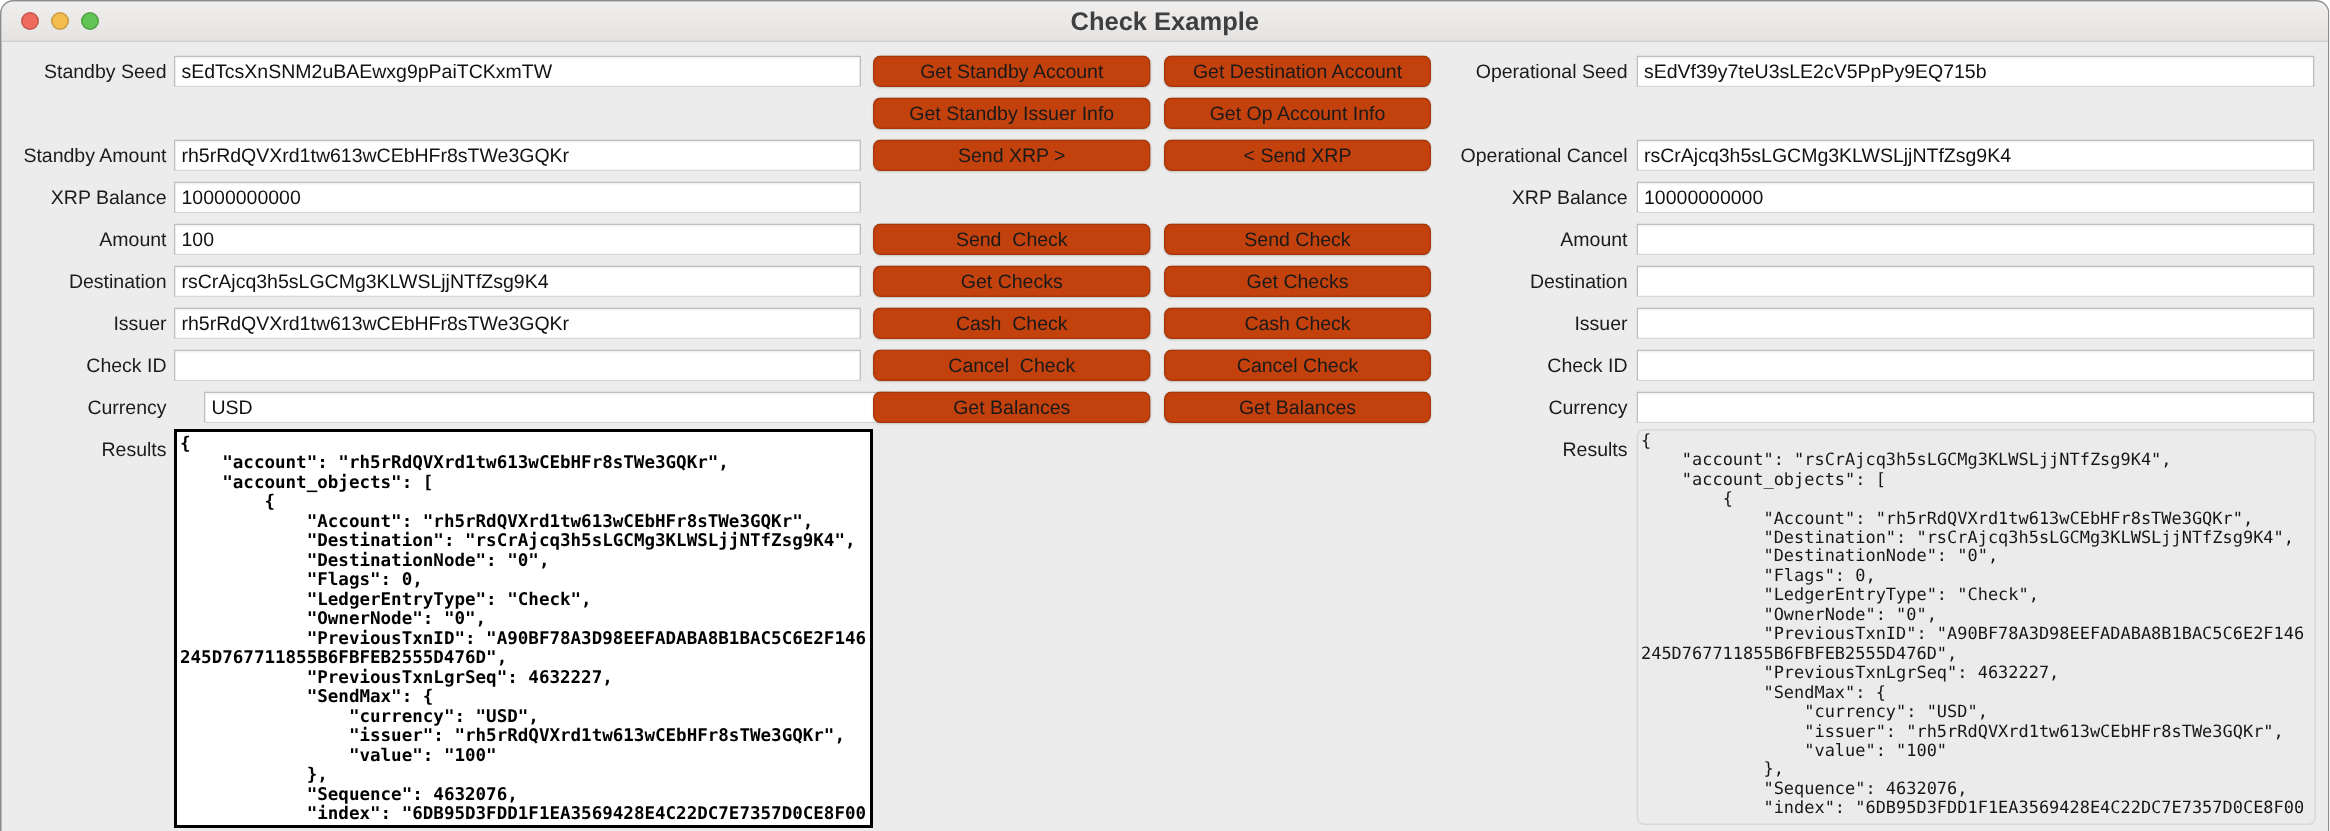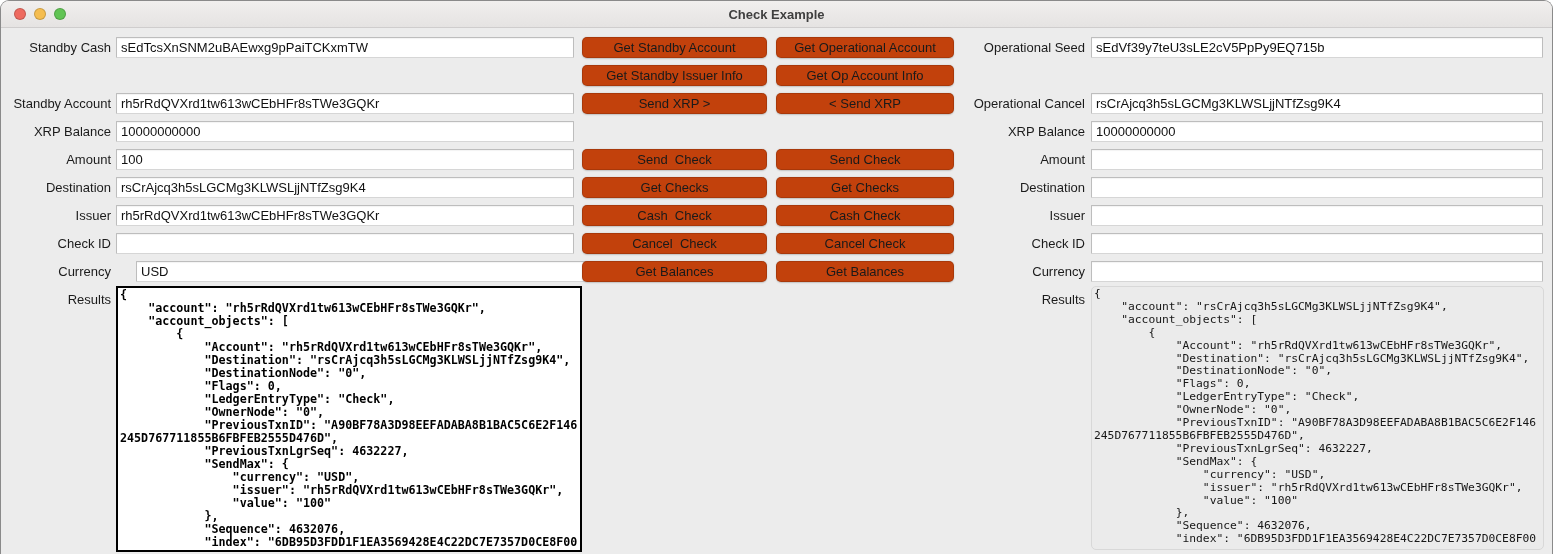--- a/index.html
+++ b/index.html
@@ -10,21 +10,21 @@
     border-radius:9px 9px 0 0;
     font-family:"Liberation Sans",sans-serif;
   }
   .titlebar{
     position:absolute;top:0;left:0;right:0;height:27px;
     background:linear-gradient(#f1efee,#e5e3e2);
     border-bottom:1px solid #cfcdcd;
   }
   .title{
     position:absolute;top:0;left:0;right:0;height:23px;line-height:27px;
-    text-align:center;font-size:13px;font-weight:bold;color:#3f3f3f;
+    text-align:center;font-size:17px;font-weight:bold;color:#3f3f3f;
   }
   .traffic{position:absolute;top:7px;left:13px;display:flex;gap:8px;}
   .dot{width:12px;height:12px;border-radius:50%;border:0.5px solid rgba(0,0,0,0.18);}
   .content{position:absolute;top:27px;left:0;right:0;bottom:0;}
   .flabel{
     position:absolute;height:21px;line-height:21px;font-size:13px;color:#1b1b1b;
     text-align:right;white-space:pre;
   }
   .l-label{left:0;width:110px;}
   .r-label{left:952px;width:132px;}
@@ -70,31 +70,31 @@
     <div class="traffic">
       <span class="dot" style="background:#ee6a5f"></span>
       <span class="dot" style="background:#f5bd4f"></span>
       <span class="dot" style="background:#61c454"></span>
     </div>
     <div class="title">Check Example</div>
   </div>
 
   <div class="content">
 
-    <label class="flabel l-label" style="top:9px">Standby Cash</label>
+    <label class="flabel l-label" style="top:9px">Standby Seed</label>
     <input class="entry l-entry" style="top: 9px;" value="sEdTcsXnSNM2uBAEwxg9pPaiTCKxmTW">
     <button class="btn c1" style="top:9px">Get Standby Account</button>
-    <button class="btn c2" style="top:9px">Get Operational Account</button>
+    <button class="btn c2" style="top:9px">Get Destination Account</button>
     <label class="flabel r-label" style="top:9px">Operational Seed</label>
     <input class="entry r-entry" style="top: 9px;" value="sEdVf39y7teU3sLE2cV5PpPy9EQ715b">
 
     <button class="btn c1" style="top:37px">Get Standby Issuer Info</button>
     <button class="btn c2" style="top:37px">Get Op Account Info</button>
 
-    <label class="flabel l-label" style="top:65px">Standby Account</label>
+    <label class="flabel l-label" style="top:65px">Standby Amount</label>
     <input class="entry l-entry" style="top: 65px;" value="rh5rRdQVXrd1tw613wCEbHFr8sTWe3GQKr">
     <button class="btn c1" style="top:65px">Send XRP &gt;</button>
     <button class="btn c2" style="top:65px">&lt; Send XRP</button>
     <label class="flabel r-label" style="top:65px">Operational Cancel</label>
     <input class="entry r-entry" style="top: 65px;" value="rsCrAjcq3h5sLGCMg3KLWSLjjNTfZsg9K4">
 
     <label class="flabel l-label" style="top:93px">XRP Balance</label>
     <input class="entry l-entry" style="top: 93px;" value="10000000000">
     <label class="flabel r-label" style="top:93px">XRP Balance</label>
     <input class="entry r-entry" style="top: 93px;" value="10000000000">

